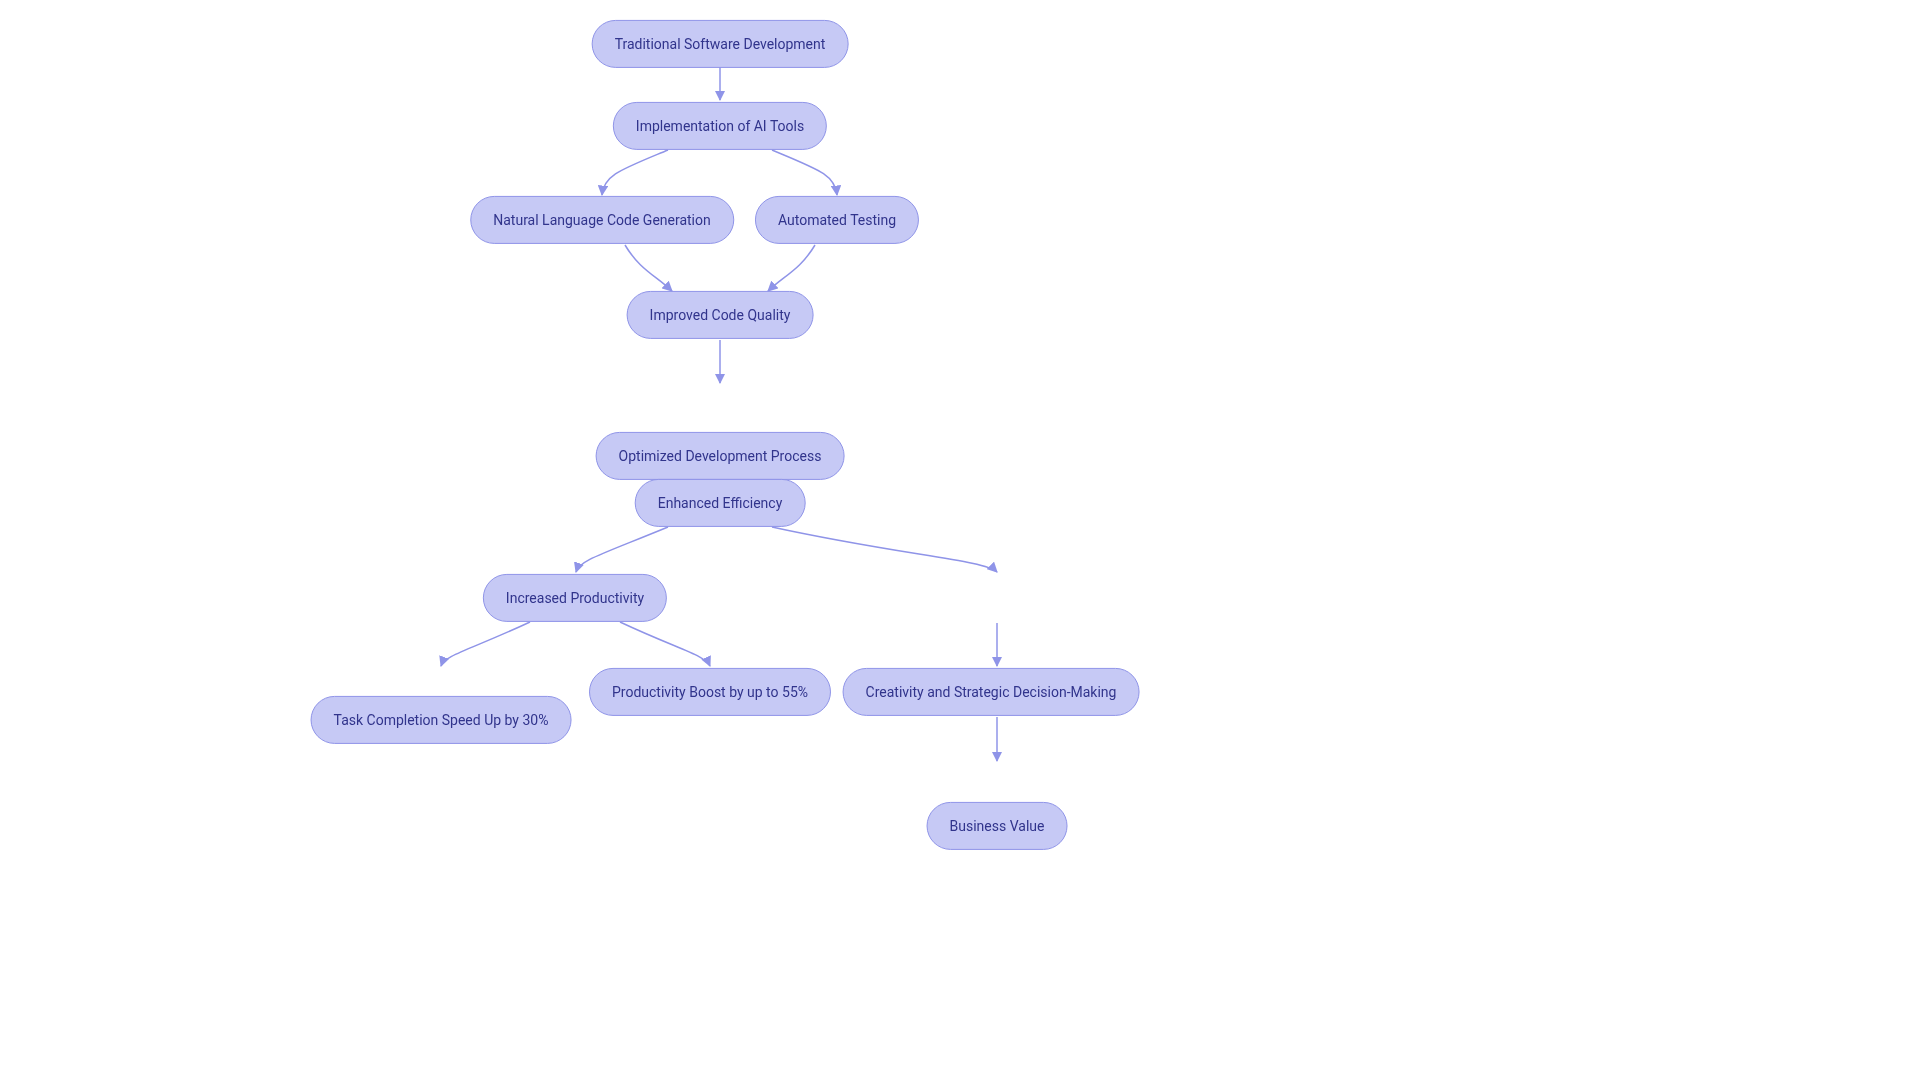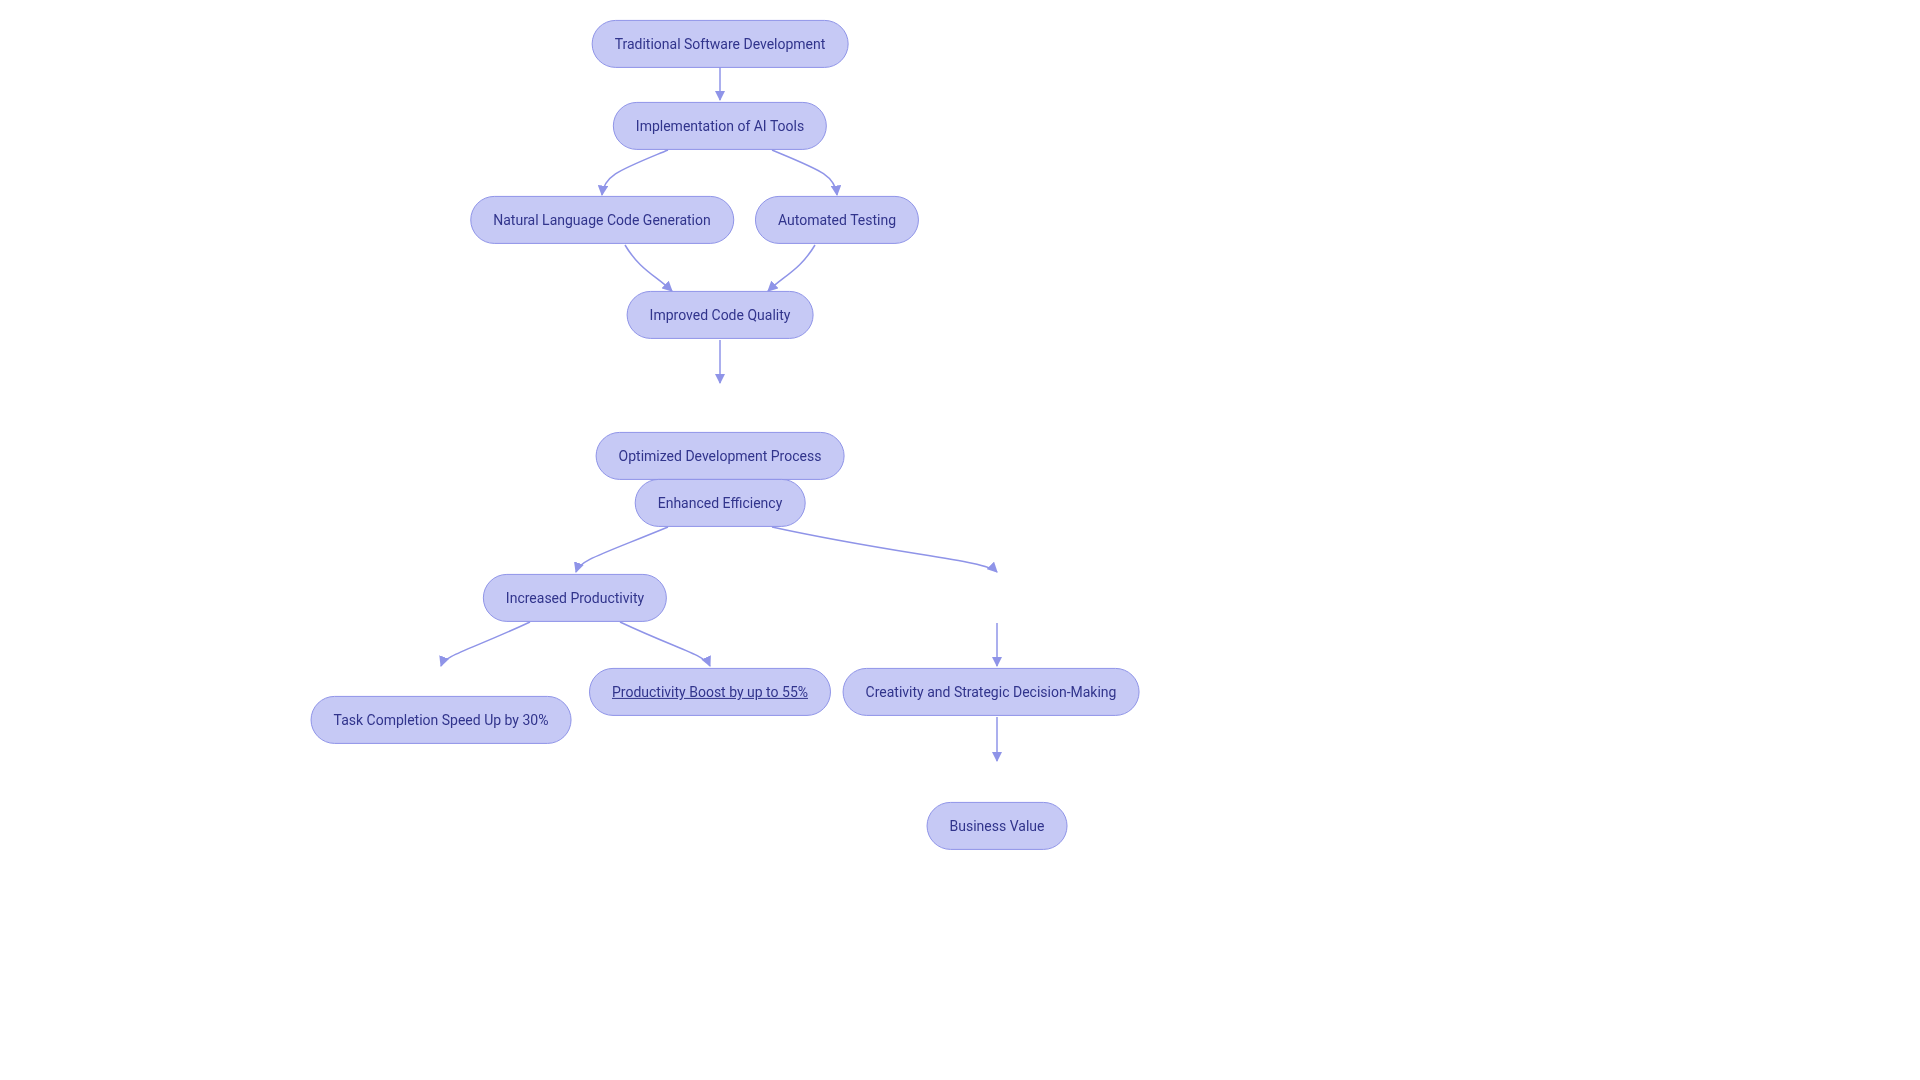--- a/index.html
+++ b/index.html
@@ -85,17 +85,17 @@
 
   <div class="node" style="left:720px; top:44px;">Traditional Software Development</div>
   <div class="node" style="left:720px; top:126px;text-align:center;">Implementation of AI Tools</div>
   <div class="node" style="left:602px; top:220px;">Natural Language Code Generation</div>
   <div class="node" style="left:837px; top:220px;">Automated Testing</div>
   <div class="node" style="left:720px; top:315px;">Improved Code Quality</div>
   <div class="node" style="left:720px; top:413px;margin-top:43px;">Optimized Development Process</div>
   <div class="node" style="left:720px; top:503px;">Enhanced Efficiency</div>
   <div class="node" style="left:575px; top:598px;">Increased Productivity</div>
   <div class="node" style="left:441px; top:692px;margin-top:28px;">Task Completion Speed Up by 30%</div>
-  <div class="node" style="left:710px; top:692px;text-decoration:underline;">Productivity Boost by up to 55%</div>
+  <div class="node" style="left:710px; top:692px;">Productivity Boost by up to 55%</div>
   <div class="node" style="left:991px; top:692px;">Creativity and Strategic Decision-Making</div>
   <div class="node" style="left:997px; top:786px;margin-top:40px;">Business Value</div>
 
 </div>
 
 </body></html>

